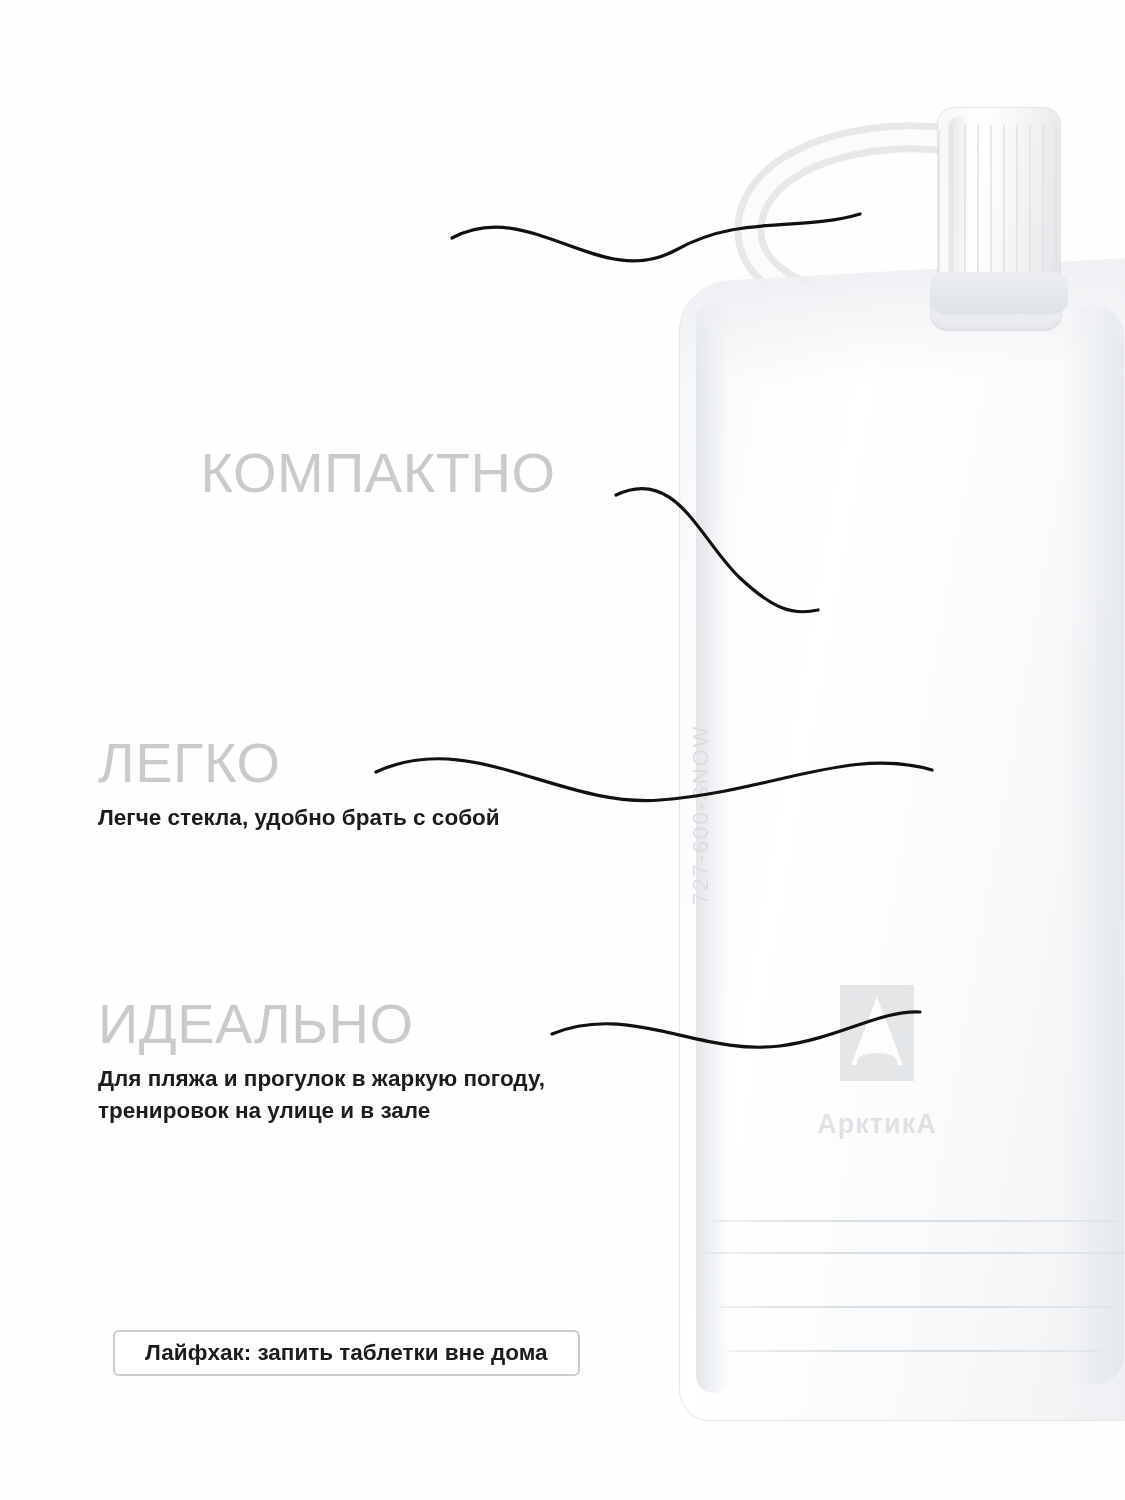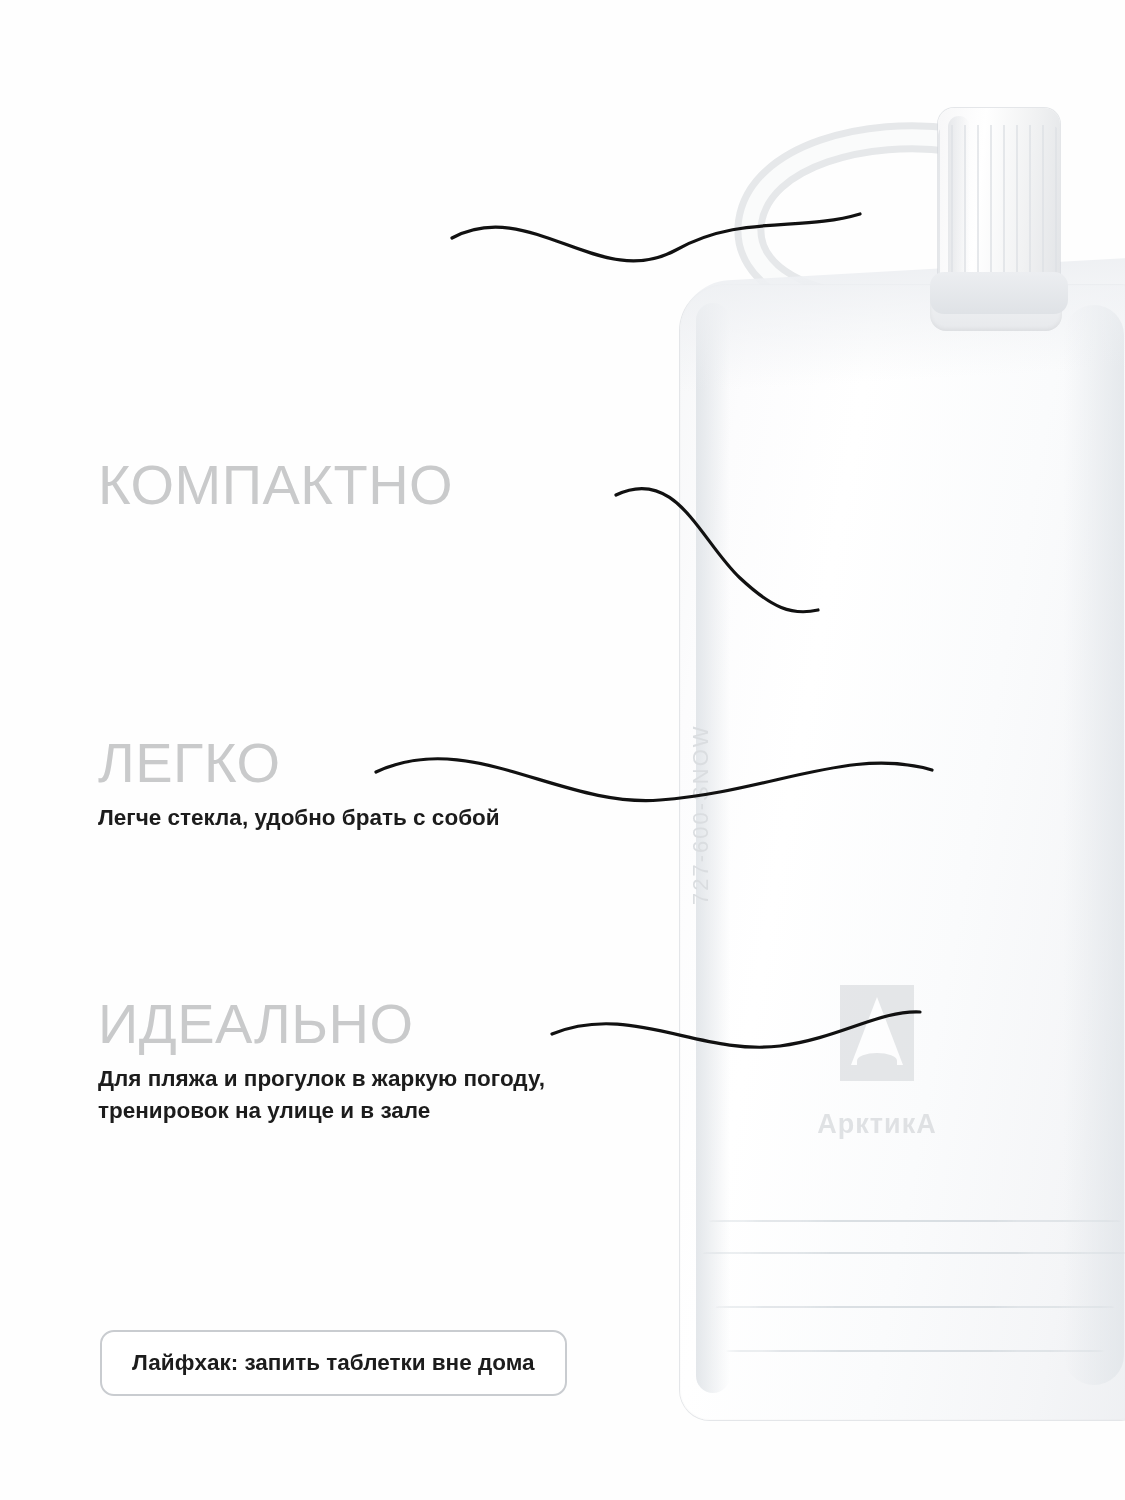--- a/index.html
+++ b/index.html
@@ -238,39 +238,39 @@
   .feature-desc {
     font-size: 22.5px;
     line-height: 1.42;
     color: #1c1c1c;
     font-weight: 600;
     margin: 0;
     white-space: pre-line;
   }
 
   #feature-0 { top: 196px; }
-  #feature-1 { top: 456px; }
+  #feature-1 { top: 444px; text-align: center; }
   #feature-2 { top: 734px; }
   #feature-3 { top: 995px; }
 
   
   .connectors {
     position: absolute;
     inset: 0;
     pointer-events: none;
   }
 
   
   .lifehack {
     position: absolute;
-    left: 100px;
+    left: 113px;
     top: 1330px;
-    padding: 18px 30px;
+    padding: 8px 30px;
     border: 2px solid #c9ccd0;
-    border-radius: 14px;
+    border-radius: 6px;
     font-size: 22.5px;
     font-weight: 600;
     color: #1c1c1c;
     background: #ffffff;
   }
 </style>
 </head>
 <body>
 
 <div id="page">

